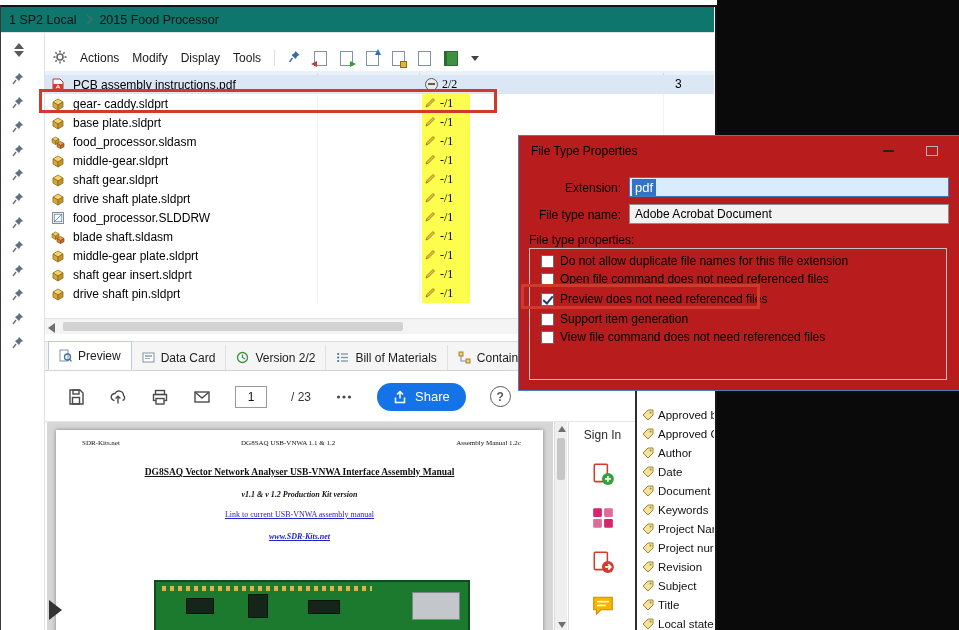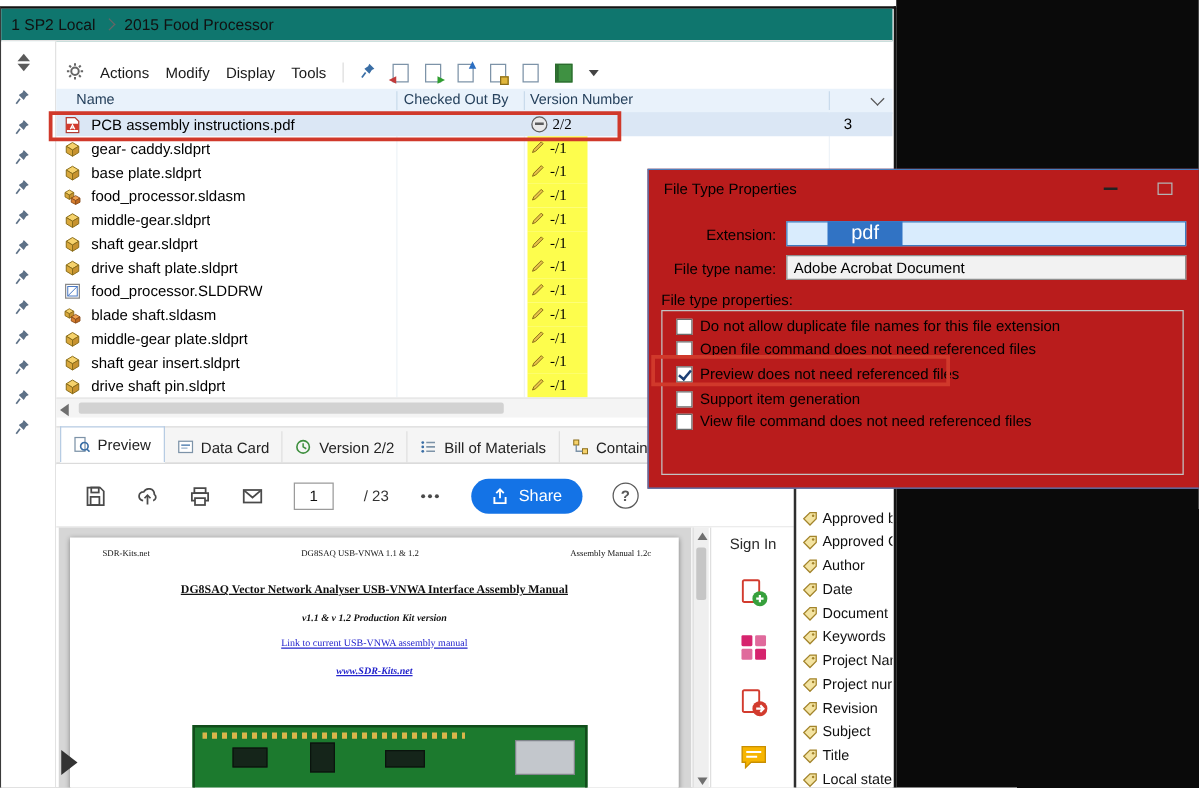--- a/index.html
+++ b/index.html
@@ -40,21 +40,21 @@
 
   
   #list-header{left:44px;top:64px;width:669px;height:19px;background:#e9f2fb;border-bottom:1px solid #d3e3f3;font-size:11.5px;color:#26415c;}
   #list-header .hl1{left:16px;top:3px;}
   #list-header .hl2{left:278px;top:3px;}
   #list-header .hl3{left:379px;top:3px;}
   .hsep{top:2px;width:1px;height:15px;background:#c9dbec;}
   .chevdn{width:7px;height:7px;border-right:1.6px solid #555;border-bottom:1.6px solid #555;transform:rotate(45deg);}
 
   
-  #file-rows{left:44px;top:83px;width:669px;height:228px;}
+  #file-rows{left:44px;top:68px;width:669px;height:228px;}
   .gridcol{top:0;width:1px;height:228px;background:#eef3f8;}
   .frow{position:relative;height:19px;display:flex;align-items:center;font-size:12px;color:#000;}
   .frow .fname{margin-left:8px;overflow:hidden;}
   .fic{width:14px;height:14px;flex:none;margin-left:6px;position:relative;}
   .fic svg{display:none;position:absolute;left:0;top:0;}
   .fic.part .i-part{display:block;}
   .fic.asm .i-asm{display:block;}
   .fic.drw .i-drw{display:block;}
   .vercell{position:absolute;left:377px;top:0;width:48px;height:19px;display:flex;align-items:center;gap:4px;padding-left:3px;box-sizing:border-box;}
   .vercell.hl{background:#fdfd4d;}
@@ -124,21 +124,21 @@
   .wbtn{width:44px;height:30px;display:flex;align-items:center;justify-content:center;position:relative;}
   .mn::before{content:"";width:11px;height:1.5px;background:#222;}
   .mx::before{content:"";width:10px;height:8px;border:1.2px solid #b4b4b4;}
   .xx::before,.xx::after{content:"";position:absolute;width:13px;height:1.5px;background:#1a1a1a;top:50%;left:50%;}
   .xx::before{transform:translate(-50%,-50%) rotate(45deg);}
   .xx::after{transform:translate(-50%,-50%) rotate(-45deg);}
   .dlabel{position:absolute;width:98px;text-align:right;}
   #ext-label{left:4px;top:45px;}
   #ftn-label{left:4px;top:72px;}
   #ext-field{position:absolute;left:110px;top:41px;width:320px;height:20px;background:#d9ecfd;border:1px solid #3d7bbf;box-sizing:border-box;display:flex;align-items:center;padding-left:2px;}
-  #ext-field .sel{background:#3173c4;color:#fff;padding:1px 19px;font-size:16px;margin-left:30px;}
+  #ext-field .sel{background:#3173c4;color:#fff;padding:1px 3px;font-size:13px;}
   #ftn-field{position:absolute;left:110px;top:68px;width:320px;height:20px;background:#f2f2f2;border:1px solid #8f8f8f;box-sizing:border-box;display:flex;align-items:center;padding-left:5px;}
   #group-label{position:absolute;left:10px;top:97px;}
   #group-box{position:absolute;left:10px;top:112px;width:418px;height:132px;border:1px solid #c3c3c3;box-sizing:border-box;}
   .cbrow{position:absolute;left:22px;display:flex;align-items:center;gap:6px;}
   .cb{width:13px;height:13px;border:1px solid #6b6b6b;background:#fff;position:relative;flex:none;box-sizing:border-box;}
   .cb.checked::after{content:"";position:absolute;left:3px;top:0;width:4px;height:8px;border-right:2px solid #1d3f74;border-bottom:2px solid #1d3f74;transform:rotate(40deg);}
 
   
   .anno{border:3px solid #d0392b;z-index:60;box-sizing:border-box;}
   #anno-row{left:39px;top:89px;width:458px;height:24px;}

